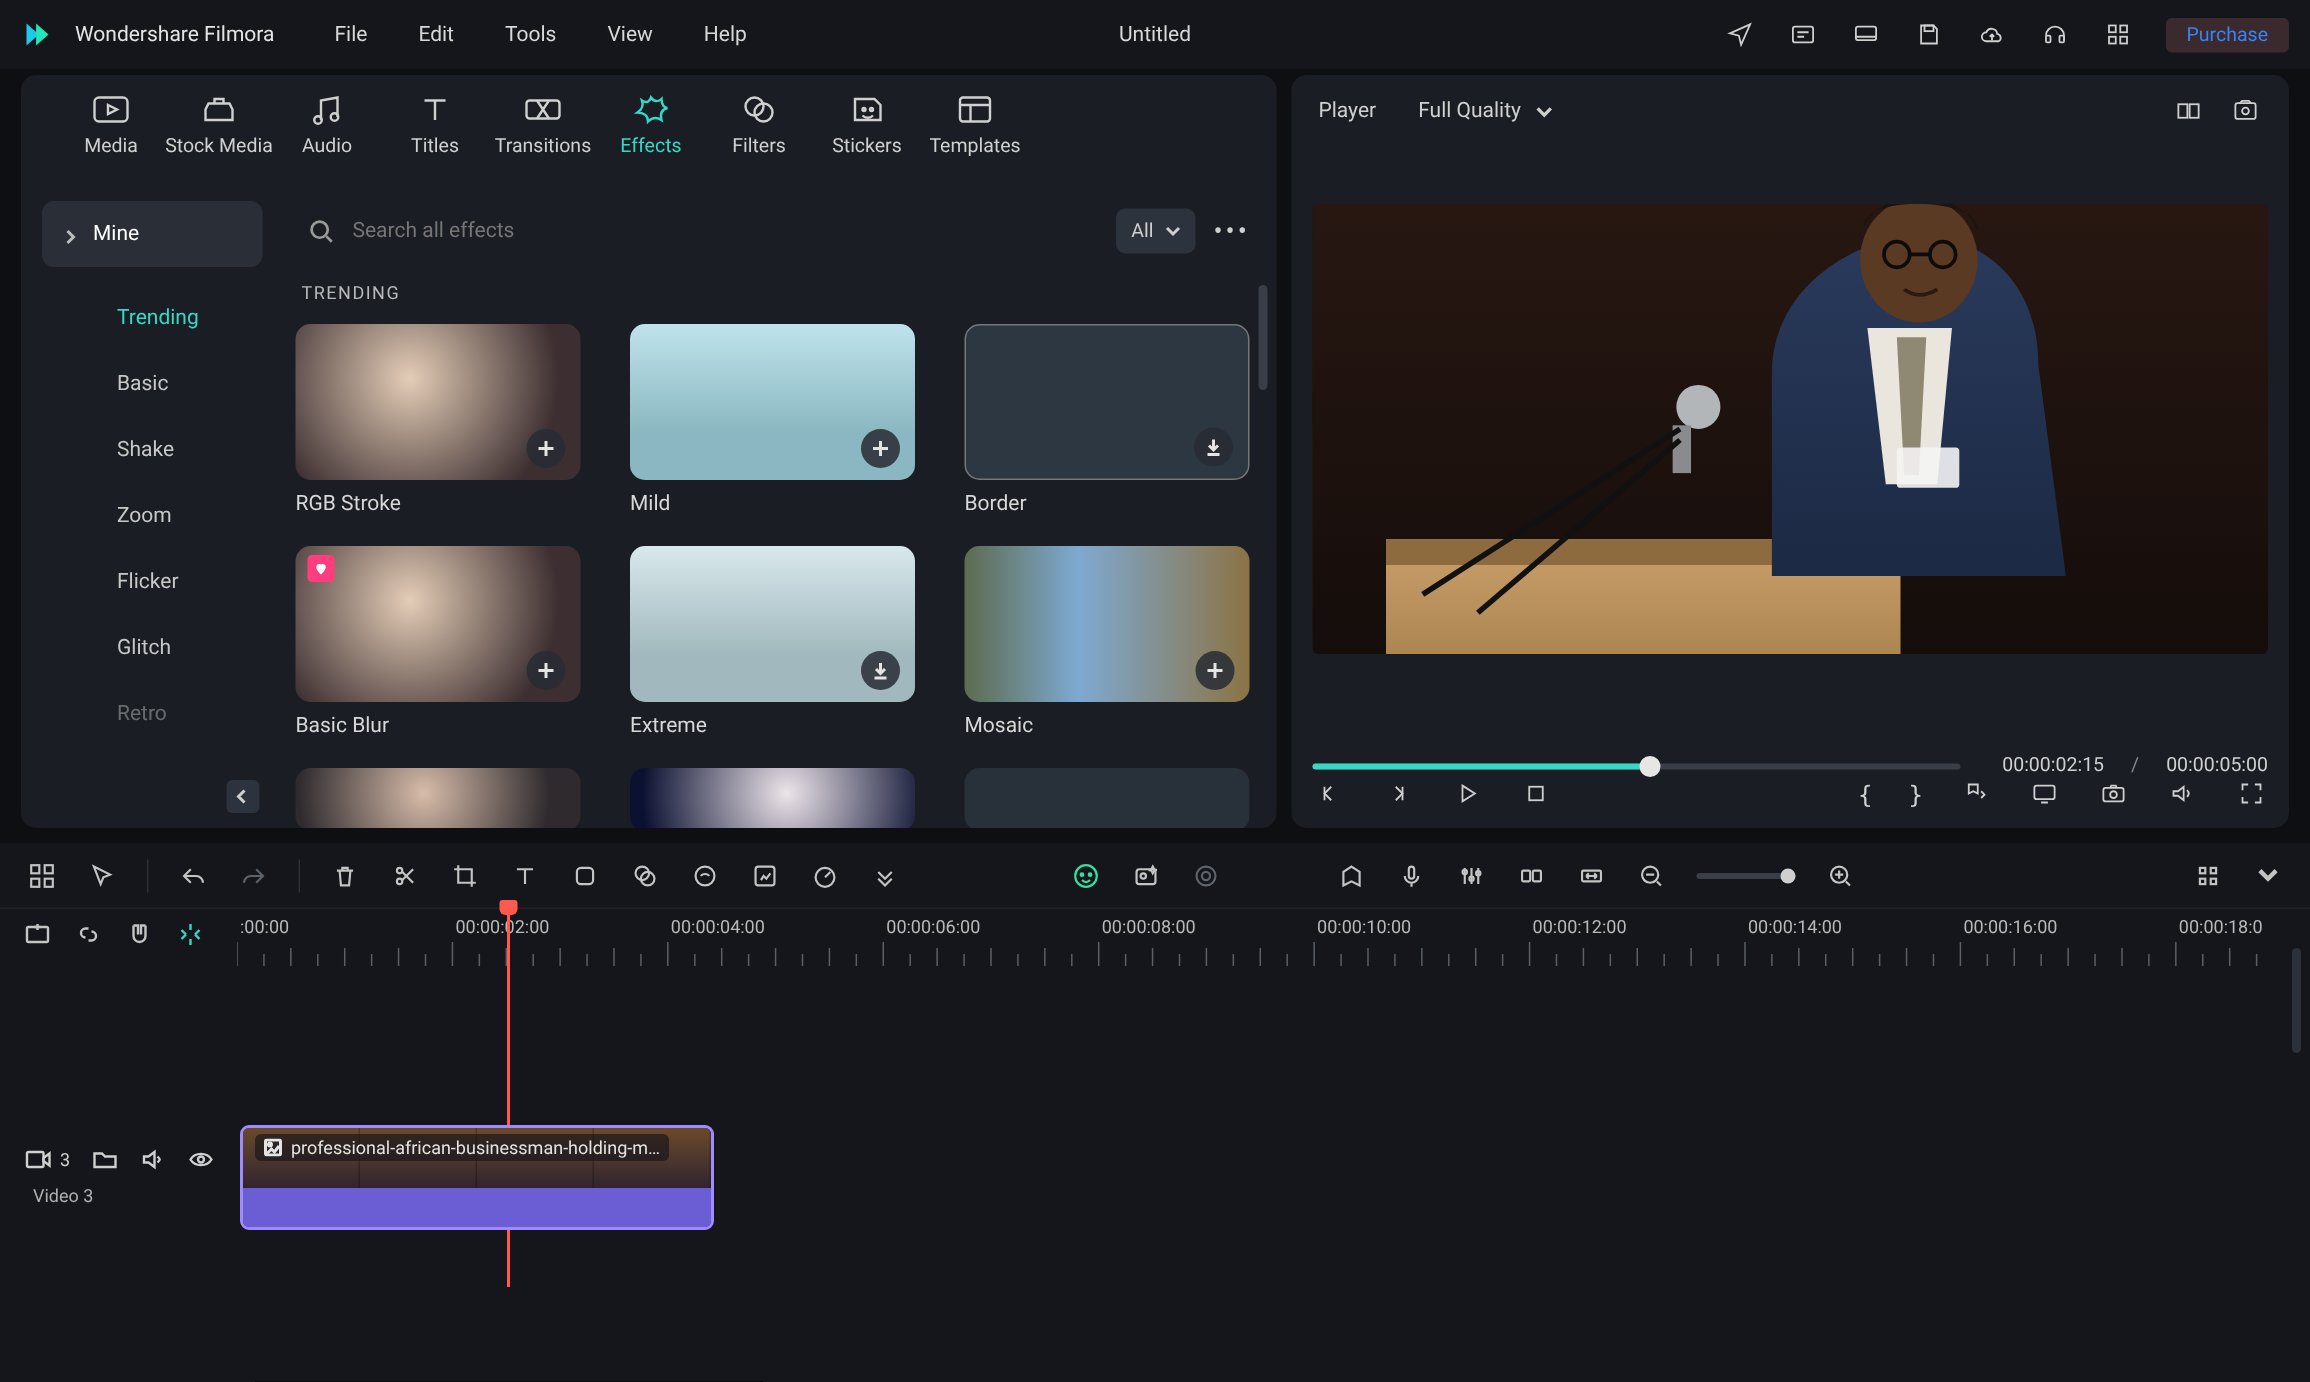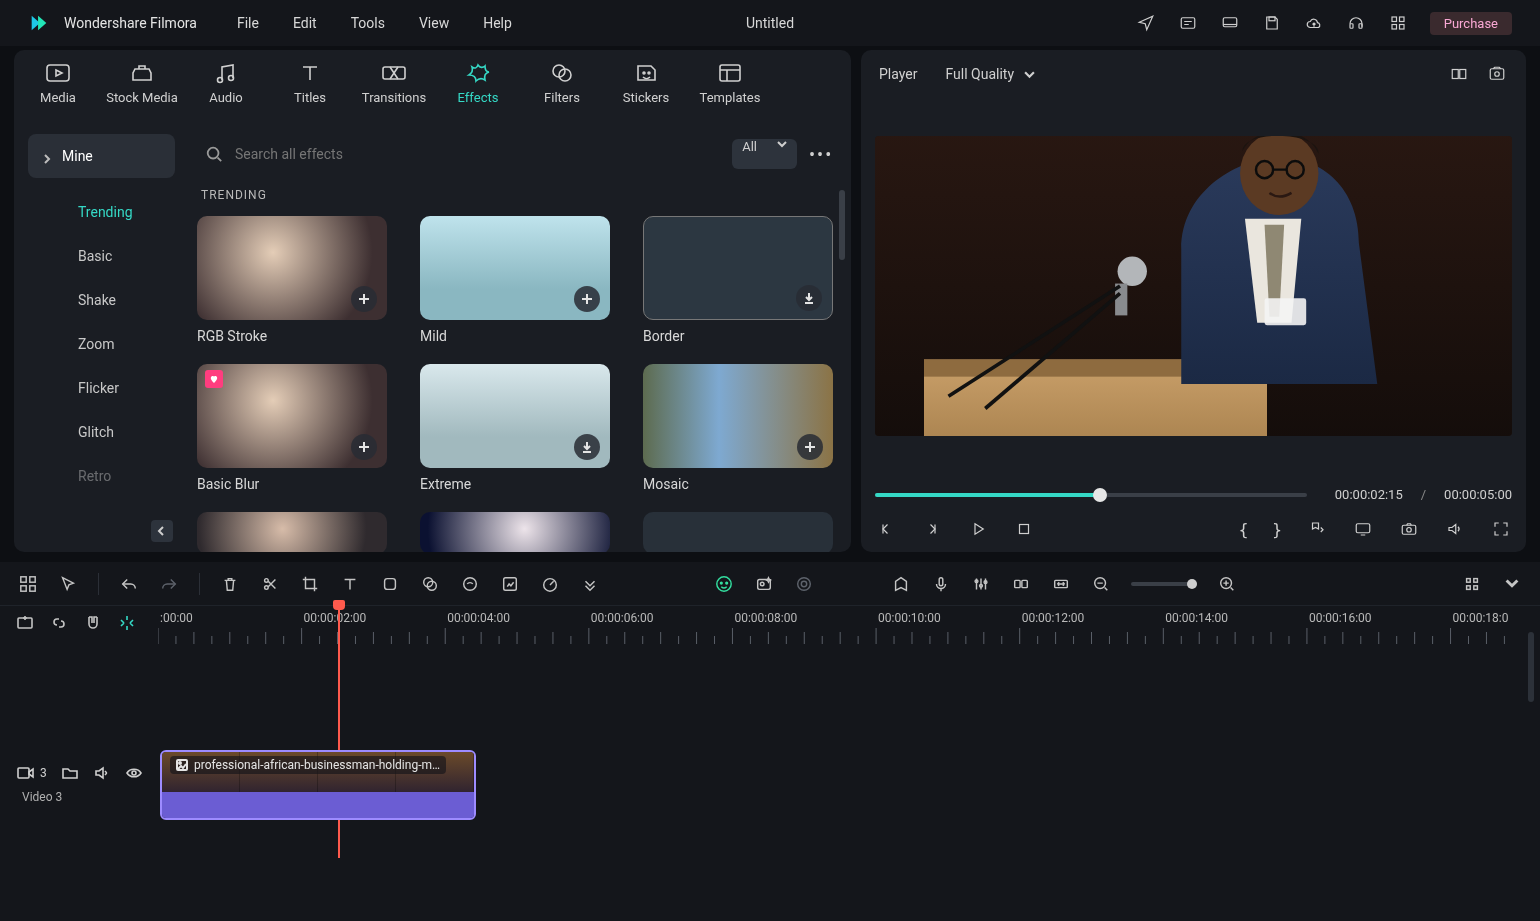--- a/index.html
+++ b/index.html
@@ -1,40 +1,40 @@
 <!DOCTYPE html>
 <html><head>
 <meta charset="utf-8">
 <style>
 * { margin:0; padding:0; box-sizing:border-box; font-family: -apple-system, "Segoe UI", Roboto, sans-serif; }
 html,body{ width:1540px; height:921px; background:#000; overflow:hidden; color:#d0d0d0; }
 .app{ width:1540px; height:921px; background:#0d0f13; position:relative; }
 
 
-.titlebar{ height:46px; display:flex; align-items:center; padding:0 28px; background:#14161b; gap:8px;}
+.titlebar{ height:46px; display:flex; align-items:center; padding:0 14px; background:#14161b; gap:8px;}
 .logo{ width:22px; height:22px; position:relative; }
 .logo svg{ width:22px; height:22px; }
 .brand{ font-size:14px; color:#e4e4e4; margin-left:6px; margin-right:32px;}
 .menus{ display:flex; gap:34px; }
 .menus span{ font-size:14px; color:#d8d8d8; }
 .title-center{ position:absolute; left:50%; transform:translateX(-50%); font-size:14px; color:#d8d8d8; }
 .title-right{ margin-left:auto; display:flex; gap:22px; align-items:center; }
 .icon-btn{ width:20px; height:20px; display:flex; align-items:center; justify-content:center; color:#cfcfcf; }
 .icon-btn svg{ width:18px; height:18px; fill:none; stroke:currentColor; stroke-width:1.6; }
-.purchase{ background:#3a2a2e; color:#f9a8d4; padding:4px 14px; border-radius:4px; font-size:13px; }
+.purchase{ background:#3a2a2e; color:#3b82f6; padding:4px 14px; border-radius:4px; font-size:13px; }
 
 
 .body{ position:absolute; top:46px; left:0; right:0; bottom:0; display:grid; grid-template-columns: 851px 1fr; grid-template-rows: 506px 1fr; gap:10px; padding:0 0 0 0; background:#0d0f13;}
 .panel{ background:#1a1d23; border-radius:10px; position:relative; overflow:hidden;}
 .panel.library{ grid-row:1; grid-column:1; margin:4px 0 0 14px;}
 .panel.player{ grid-row:1; grid-column:2; margin:4px 14px 0 0;}
 .timeline{ grid-row:2; grid-column:1 / span 2; background:#14161b; position:relative; margin:0 0 0 0;}
 
 
-.libtabs{ display:flex; gap:12px; padding:12px 24px 6px 8px; }
+.libtabs{ display:flex; gap:0; padding:12px 24px 6px 24px; }
 .libtab{ display:flex; flex-direction:column; align-items:center; gap:6px; width:72px; color:#d0d0d0; font-size:13px;}
 .libtab.active{ color:#35d9c6; }
 .libtab .ti{ width:28px; height:22px; display:flex; align-items:center; justify-content:center;}
 .libtab .ti svg{ width:26px; height:22px; fill:none; stroke:currentColor; stroke-width:1.6; }
 
 
 .librow{ position:absolute; top:76px; left:0; right:0; bottom:0; display:flex; }
 .sidepanel{ width:196px; padding:8px 12px 8px 14px; position:relative;}
 .sideitem{ height:44px; border-radius:8px; display:flex; align-items:center; padding:0 14px; font-size:14px; color:#ffffff; gap:10px;}
 .sideitem.first{ background:#2a2f37; margin-bottom:6px;}
@@ -45,21 +45,21 @@
 .subitem{ height:44px; display:flex; align-items:center; padding-left:50px; font-size:14px; color:#c8c8c8;}
 .subitem.active{ color:#35d9c6; }
 .collapse-btn{ position:absolute; bottom:10px; right:14px; width:22px; height:22px; background:#2d333c; border-radius:4px; display:flex; align-items:center; justify-content:center;}
 .collapse-btn svg{ width:10px; height:10px; stroke:#cfcfcf; fill:none; stroke-width:2;}
 
 .gridwrap{ flex:1; position:relative; padding:0 18px 16px 10px;}
 .searchrow{ height:56px; display:flex; align-items:center; gap:12px;}
 .searchicon{ width:18px; height:18px; color:#9a9a9a; margin-left:8px;}
 .searchicon svg{ width:18px;height:18px; stroke:currentColor; fill:none; stroke-width:2;}
 .searchinput{ flex:1; background:transparent; border:none; outline:none; color:#d0d0d0; font-size:14px;}
-.allpill{ background:#2d333c; height:30px; border-radius:6px; padding:0 10px; display:flex; gap:20px; font-size:13px;}
+.allpill{ background:#2d333c; height:30px; border-radius:6px; padding:0 10px; display:flex; align-items:center; gap:8px; font-size:13px;}
 .allpill svg{ width:10px;height:10px; stroke:#cfcfcf; fill:none; stroke-width:2;}
 .moreicon{ width:24px; color:#cfcfcf; text-align:center; font-size:18px; letter-spacing:2px;}
 
 .section-label{ font-size:12px; letter-spacing:1px; color:#b9b9b9; margin:6px 0 14px 4px;}
 .fxgrid{ display:grid; grid-template-columns:repeat(3, 190px); gap:20px 33px;}
 .fxitem{}
 .fxthumb{ width:190px; height:104px; border-radius:10px; position:relative; background:linear-gradient(135deg,#6ab3cc,#9fd5de); }
 .fxthumb.selected{ border:1px solid #777; background:#2c3741; }
 .fxadd{ position:absolute; right:10px; bottom:8px; width:26px; height:26px; border-radius:50%; background:rgba(40,44,52,.85); display:flex; align-items:center; justify-content:center;}
 .fxadd svg{ width:14px;height:14px; stroke:#e4e4e4; fill:none; stroke-width:2;}
@@ -78,21 +78,21 @@
 
 .player-top{ height:48px; display:flex; align-items:center; padding:0 18px; gap:18px;}
 .player-top .pl{ font-size:14px; color:#d0d0d0;}
 .quality{ background:transparent; border:none; font-size:14px; color:#d0d0d0; display:flex; align-items:center; gap:10px; padding:6px 10px; border-radius:6px;}
 .quality svg{ width:11px;height:11px; stroke:#cfcfcf; fill:none; stroke-width:2;}
 .player-top .rbtns{ margin-left:auto; display:flex; gap:16px;}
 .player-top .rbtns .icon-btn{ width:22px; height:22px;}
 .viewport{ position:absolute; top:86px; left:14px; right:14px; height:300px; border-radius:4px; overflow:hidden; background:#1b140f;}
 .viewport svg{ width:100%; height:100%; display:block;}
 .player-bottom{ position:absolute; left:14px; right:14px; bottom:12px;}
-.seek{ display:flex; align-items:center; gap:18px; margin-bottom:16px;}
+.seek{ display:flex; align-items:center; gap:18px; }
 .seekbar{ flex:1; height:4px; background:#3a3f47; border-radius:2px; position:relative; margin-right:10px;}
 .seekbar .prog{ position:absolute; left:0; top:0; height:100%; width:52%; background:#35d9c6; border-radius:2px;}
 .seekbar .knob{ position:absolute; left:52%; top:50%; width:14px; height:14px; background:#e6e6e6; border-radius:50%; transform:translate(-50%,-50%);}
 .time{ font-size:13px; color:#d0d0d0;}
 .time.sep{ color:#888;}
 .controls{ display:flex; align-items:center; gap:24px;}
 .controls .icon-btn{ width:22px;height:22px;}
 .controls .gap{ flex:1;}
 .brace{ font-size:16px; color:#d0d0d0; font-family:monospace;}
 

